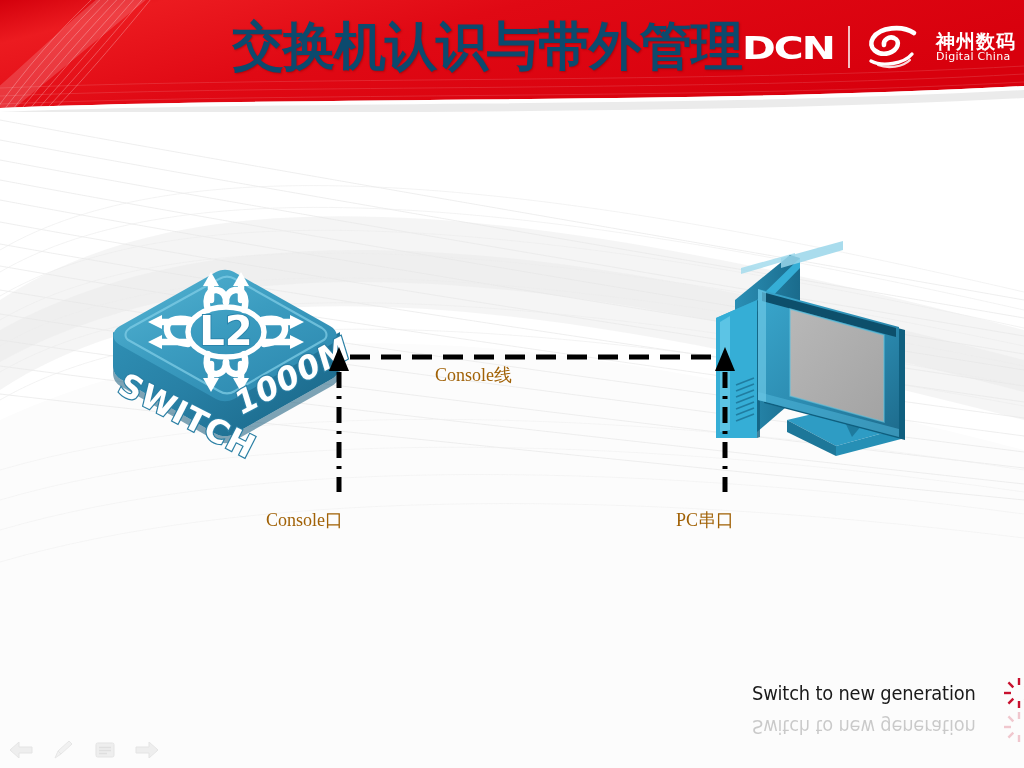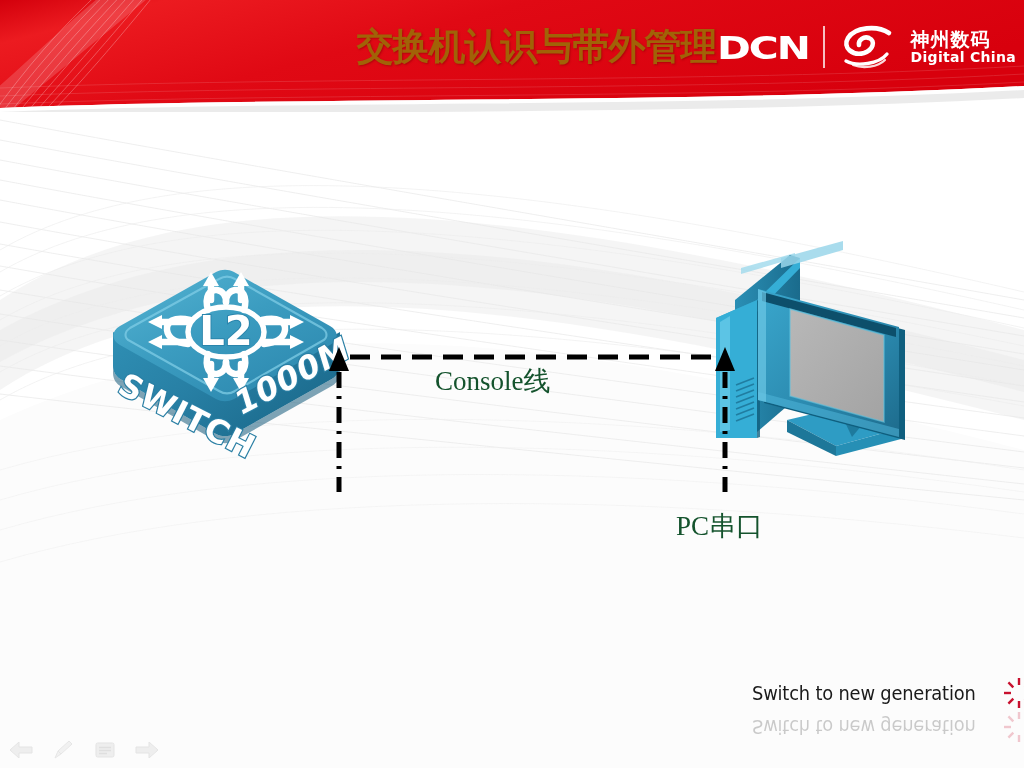--- a/index.html
+++ b/index.html
@@ -48,23 +48,23 @@
     z-index: 3;
     display: flex;
     align-items: center;
     justify-content: flex-end;
     padding-right: 8px;
   }
 
   #slide-title {
     font-family: "DejaVu Sans", sans-serif;
     font-weight: bold;
-    font-size: 37px;
+    font-size: 52px;
     line-height: 1;
-    color: #a16207;
+    color: #0c4a6e;
     letter-spacing: -1px;
     text-shadow: 1px 1px 2px rgba(120,0,0,.45);
     white-space: nowrap;
     margin-top: -8px;
   }
 
   #dcn-wordmark {
     font-family: "DejaVu Sans", sans-serif;
     font-weight: bold;
     font-size: 40px;
@@ -96,43 +96,43 @@
     font-family: "DejaVu Sans", sans-serif;
     font-weight: bold;
     font-size: 19px;
     color: #ffffff;
     letter-spacing: 1px;
     line-height: 1.1;
     white-space: nowrap;
   }
   #brand-en {
     font-family: "DejaVu Sans", sans-serif;
-    font-weight: bold;
-    font-size: 14px;
+    font-weight: normal;
+    font-size: 11px;
     color: #ffffff;
     letter-spacing: .3px;
     line-height: 1.1;
     white-space: nowrap;
   }
 
   
   #diagram {
     position: absolute;
     inset: 0;
     z-index: 4;
     border-radius: 23px;
   }
   #diagram svg { display: block; width: 1024px; height: 768px; }
 
   .diagram-label {
     position: absolute;
     z-index: 5;
     font-family: "Liberation Serif", serif;
-    font-size: 27px;
-    color: #14532d;
+    font-size: 18px;
+    color: #a16207;
     white-space: nowrap;
   }
   #label-console-cable { left: 435px; top: 363px; }
   #label-console-port  { left: 266px; top: 508px; }
   #label-pc-serial     { left: 676px; top: 508px; }
 
   
   #tagline-wrap {
     position: absolute;
     left: 752px;
@@ -448,20 +448,23 @@
       <g fill="#000000">
         <polygon points="339,347 329,371 349,371"></polygon>
         <polygon points="725,347 715,371 735,371"></polygon>
       </g>
     </svg>
   </div>
 
   <div class="diagram-label" id="label-console-cable">
     <span>Console线</span>
   </div>
+  <div class="diagram-label" id="label-console-port">
+    <span>Console口</span>
+  </div>
   <div class="diagram-label" id="label-pc-serial">
     <span>PC串口</span>
   </div>
 
   <div id="tagline-wrap">
     <div id="tagline-main">
       <span class="tagline-text">Switch to new generation</span>
       <svg class="sparkle" viewBox="0 0 34 34" xmlns="http://www.w3.org/2000/svg">
         <g stroke="#c8102e" stroke-width="2.4" stroke-linecap="butt">
           <path d="M17,2 L17,9"></path>

